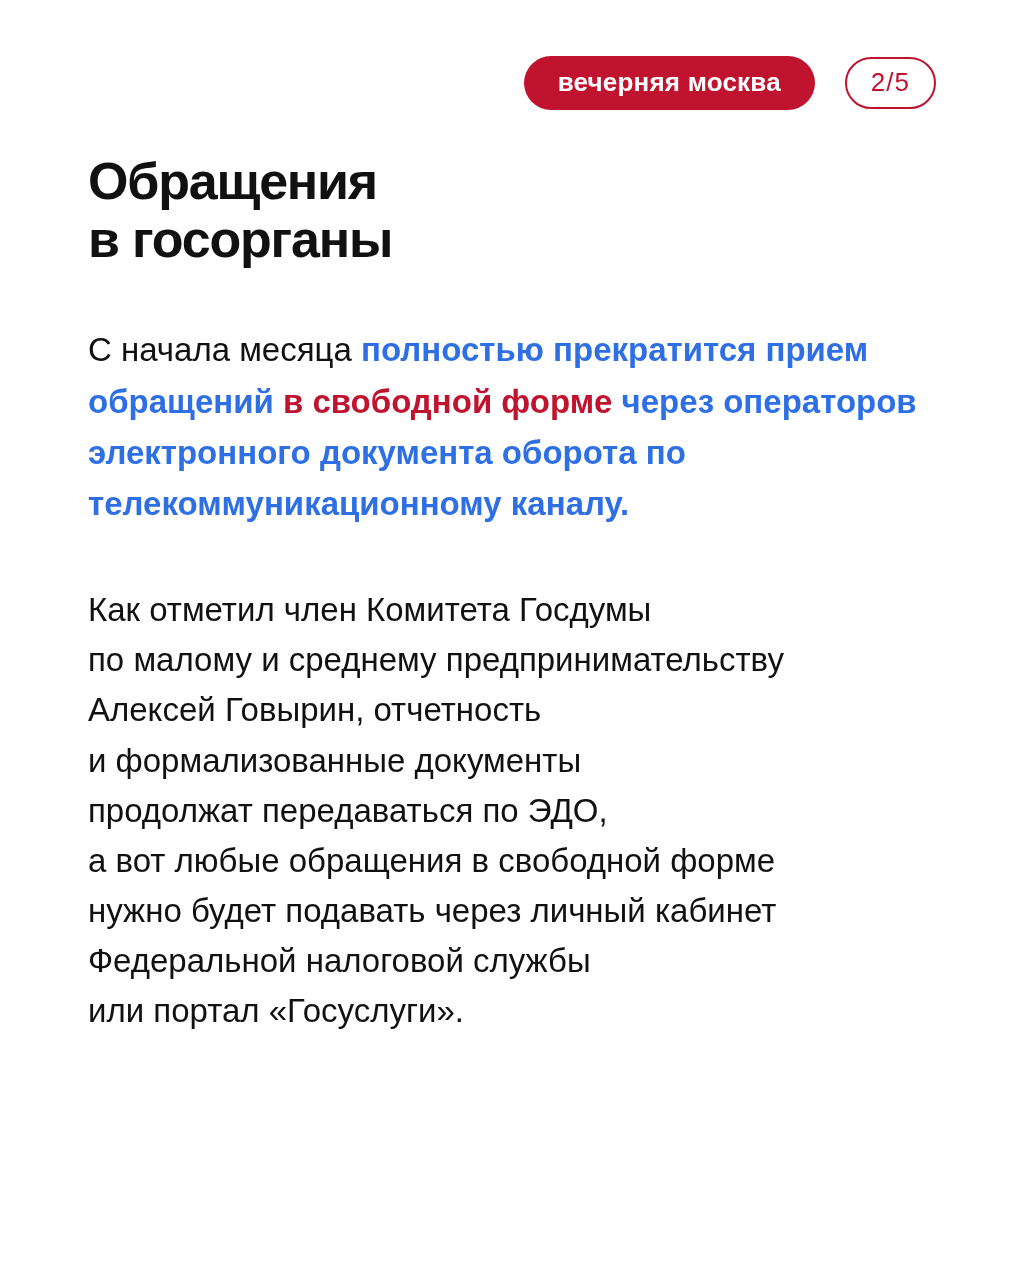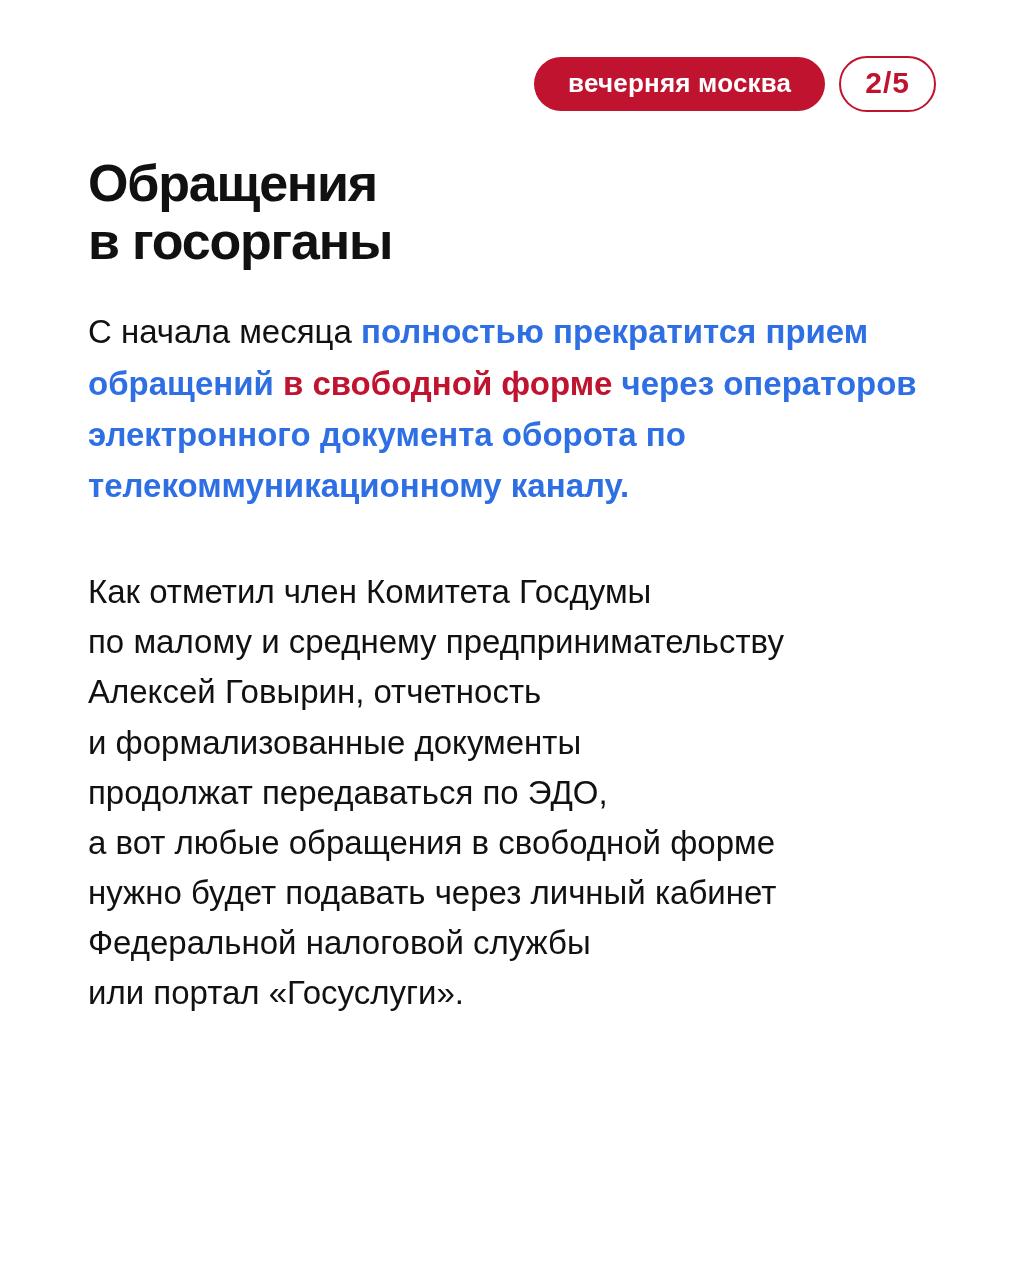--- a/index.html
+++ b/index.html
@@ -21,21 +21,21 @@
     height: 1280px;
     box-sizing: border-box;
     background: #ffffff;
   }
 
   
   .header {
     display: flex;
     align-items: center;
     justify-content: flex-end;
-    gap: 14px;
+    gap: 30px;
     padding: 56px 88px 0 88px;
     box-sizing: border-box;
   }
 
   .brand-pill {
     background: #c0132f;
     color: #ffffff;
     border-radius: 999px;
     padding: 13px 34px 15px 34px;
     font-size: 26px;
@@ -43,41 +43,41 @@
     letter-spacing: 0.2px;
     line-height: 1;
     white-space: nowrap;
   }
 
   .page-counter {
     border: 2px solid #c0132f;
     color: #c0132f;
     border-radius: 999px;
     padding: 10px 24px 12px 24px;
-    font-size: 30px;
-    font-weight: 700;
+    font-size: 26px;
+    font-weight: 400;
     line-height: 1;
     letter-spacing: 1px;
     white-space: nowrap;
   }
 
   
   .title {
     margin: 42px 88px 0 88px;
     font-size: 52px;
     line-height: 1.12;
     font-weight: 700;
     color: #111111;
     letter-spacing: -1.2px;
     white-space: pre-line;
   }
 
   
   .lead {
-    margin: 36px 88px 0 88px;
+    margin: 56px 88px 0 88px;
     font-size: 33px;
     line-height: 1.55;
     color: #111111;
     font-weight: 400;
     max-width: 870px;
   }
   .lead .hl-blue {
     color: #2f6fe4;
     font-weight: 700;
   }

